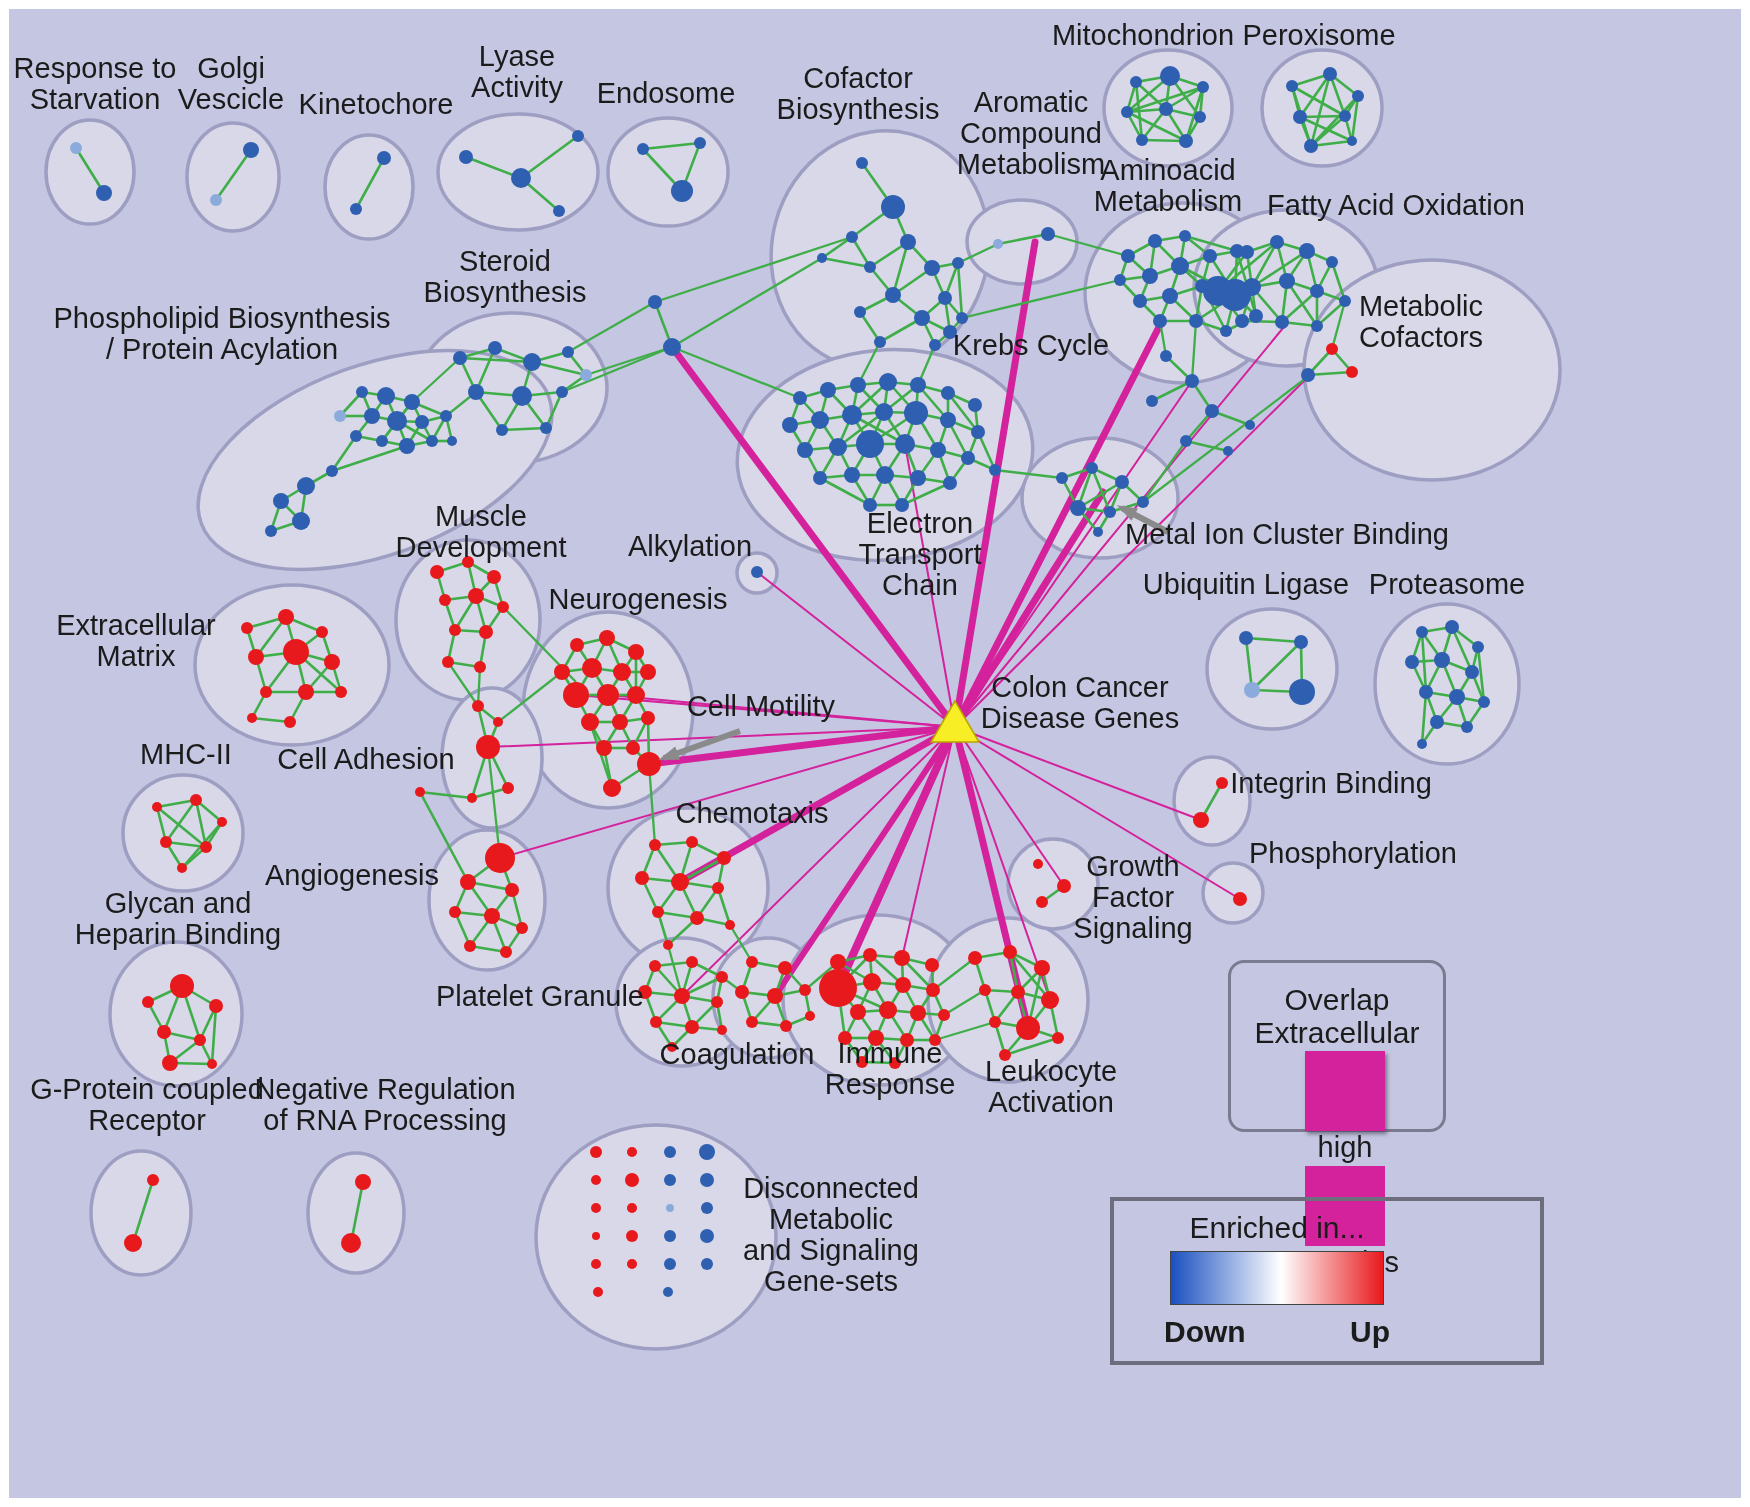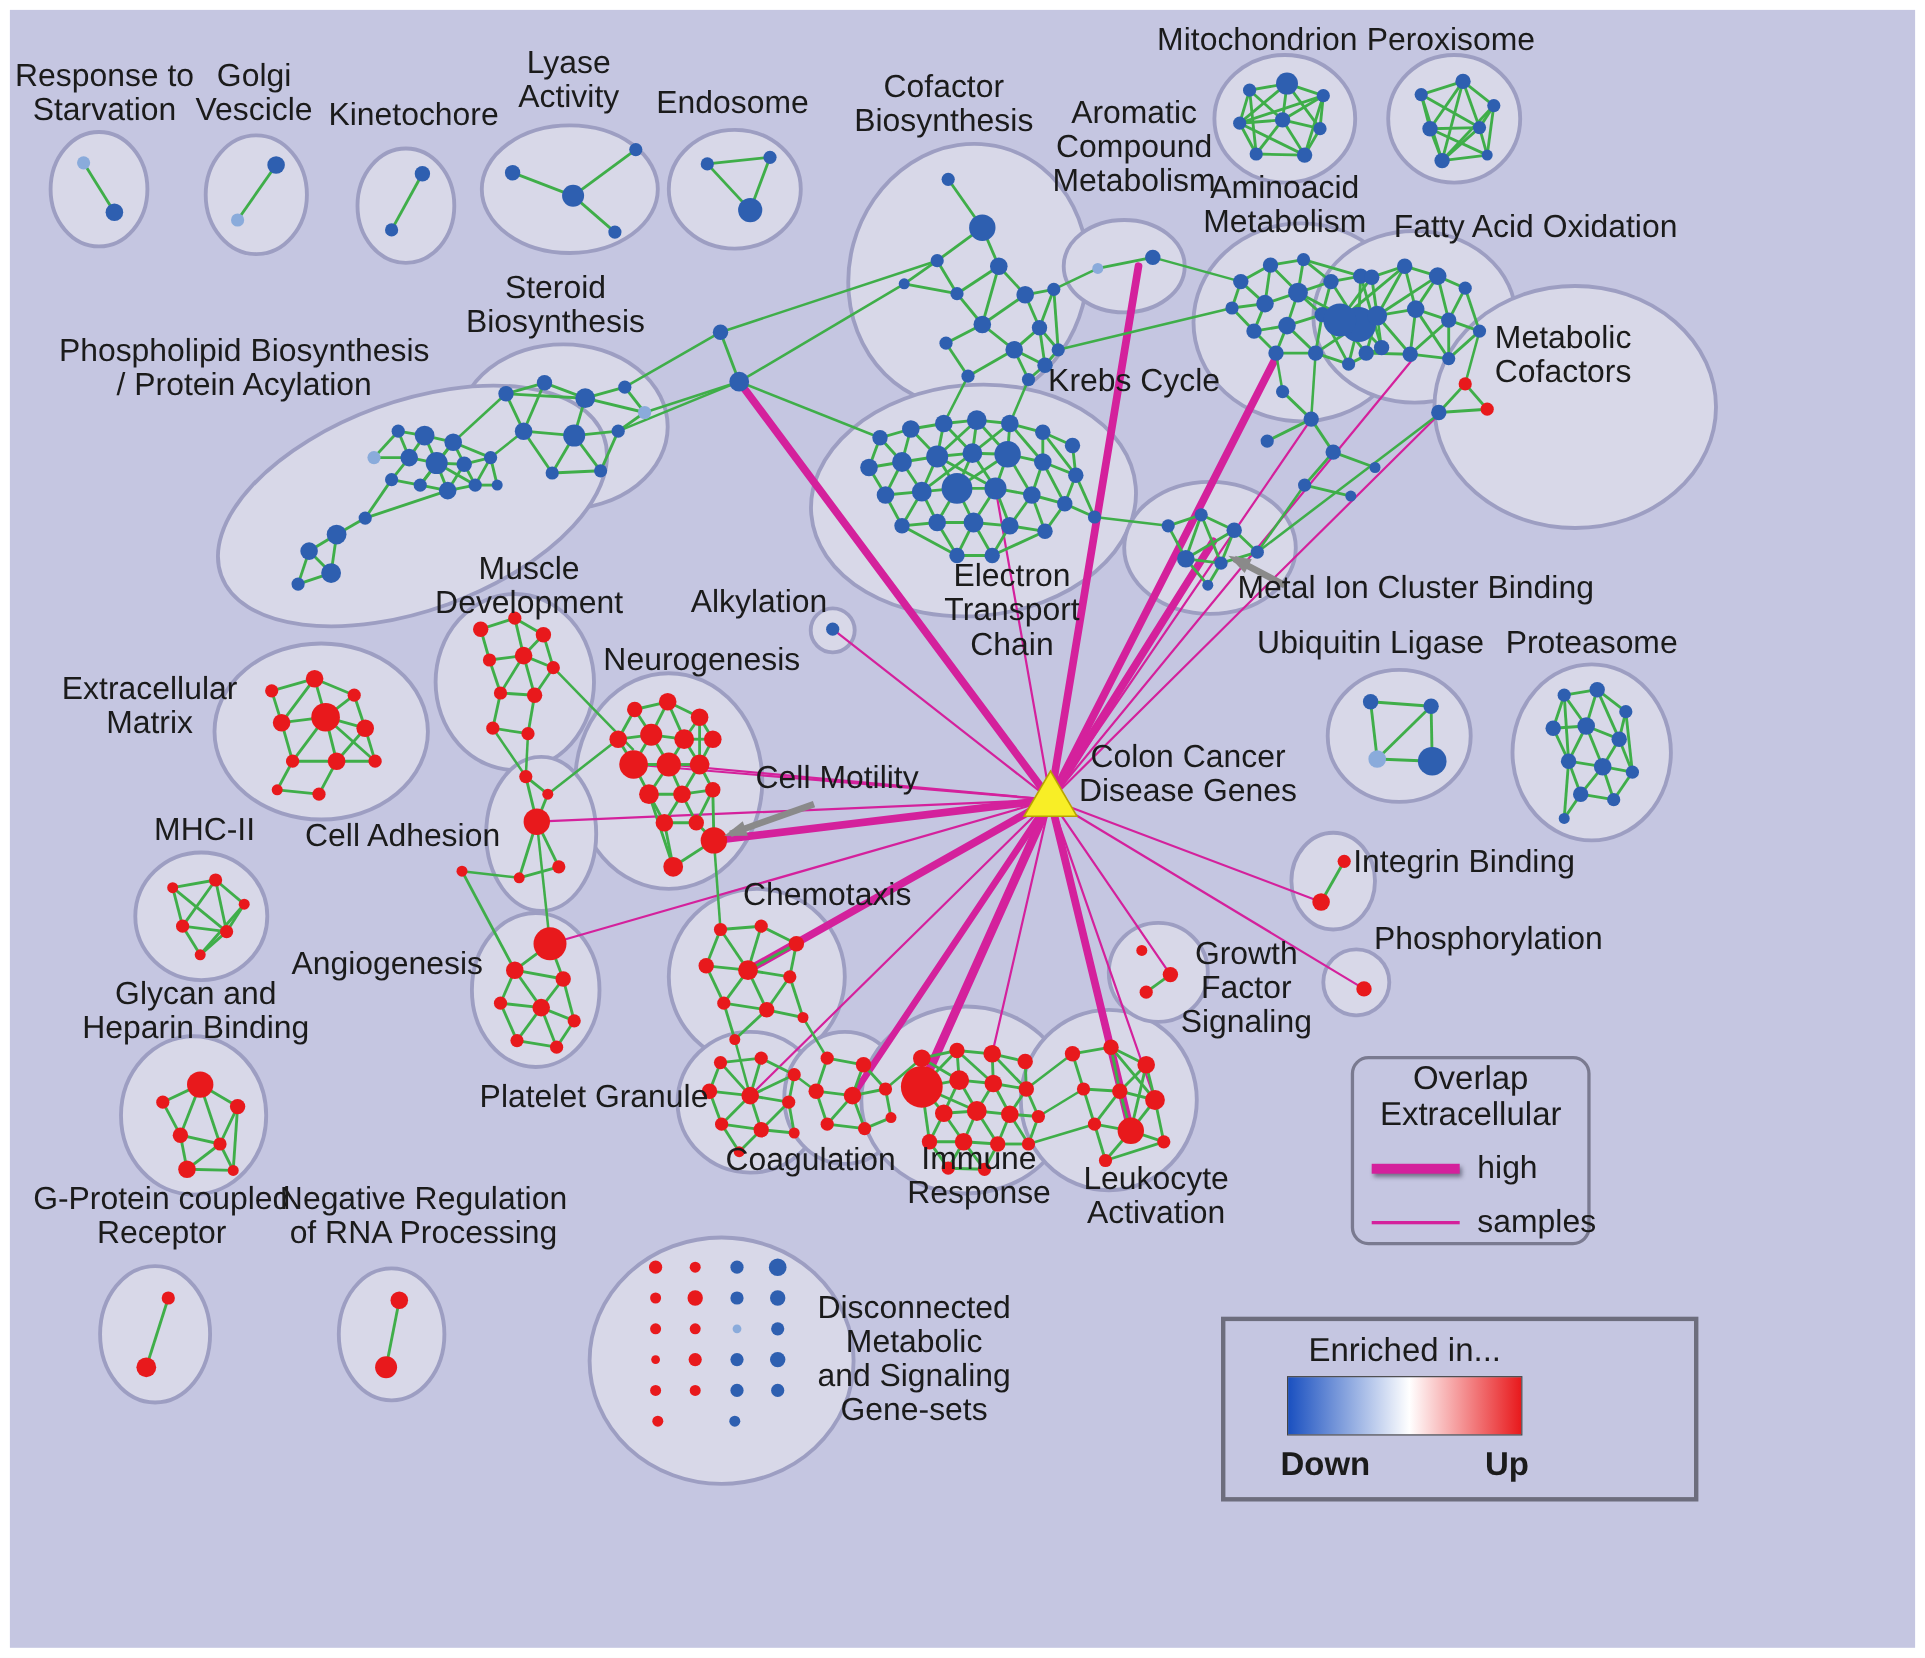--- a/index.html
+++ b/index.html
@@ -3,22 +3,22 @@
 <meta charset="utf-8">
 <style>
   * { margin:0; padding:0; box-sizing:border-box; }
   html,body { background:#ffffff; font-family:"Liberation Sans", sans-serif; }
   .stage { position:relative; width:1750px; height:1507px; background:#ffffff; overflow:hidden; }
   svg { position:absolute; left:0; top:0; }
   svg text { font-family:"Liberation Sans", sans-serif; }
   .legend { position:absolute; color:var(--label-color,#1a1a1a); }
   .legend-overlap { left:1228px; top:960px; width:218px; height:172px;
     border:3px solid var(--legend-border,#7a7a90); border-radius:16px; }
-  .legend-overlap .title { text-align:center; font-size:30px; line-height:33px; margin-top:1px; }
-  .sig-row { display:flex; align-items:center; gap:16px; margin:16px 0 0 16px; }
+  .legend-overlap .title { text-align:center; font-size:30px; line-height:33px; margin-top:20px; }
+  .sig-row { display:flex; align-items:center; gap:0; margin:2px 0 0 16px;flex-direction:column; }
   .sig-line { width:80px; flex:0 0 80px; background:var(--overlap,#d4219c); }
   .sig-line.thick { height:9px; box-shadow:2px 3px 4px rgba(70,70,90,0.65); }
   .sig-line.thin { height:3px; }
   .sig-label { font-size:29px; }
   .legend-enrich { left:1110px; top:1168px; width:434px; height:168px; border:4px solid #6d6d7d;margin-top:29px; }
   .enrich-title { position:absolute; left:56px; top:10px; width:214px; text-align:center; font-size:30px; }
   .gradient-bar { position:absolute; left:56px; top:50px; width:214px; height:54px; border:1px solid #444;
     background:linear-gradient(to right, var(--grad-down,#1a50c0), #ffffff 52%, var(--grad-up,#e8191c)); }
   .grad-labels { position:absolute; left:50px; top:114px; width:226px; display:flex; justify-content:space-between; font-size:30px;font-weight:bold; }
   .enrich-context { position:absolute; right:14px; top:44px; text-align:right; font-size:29px; line-height:33px; }

